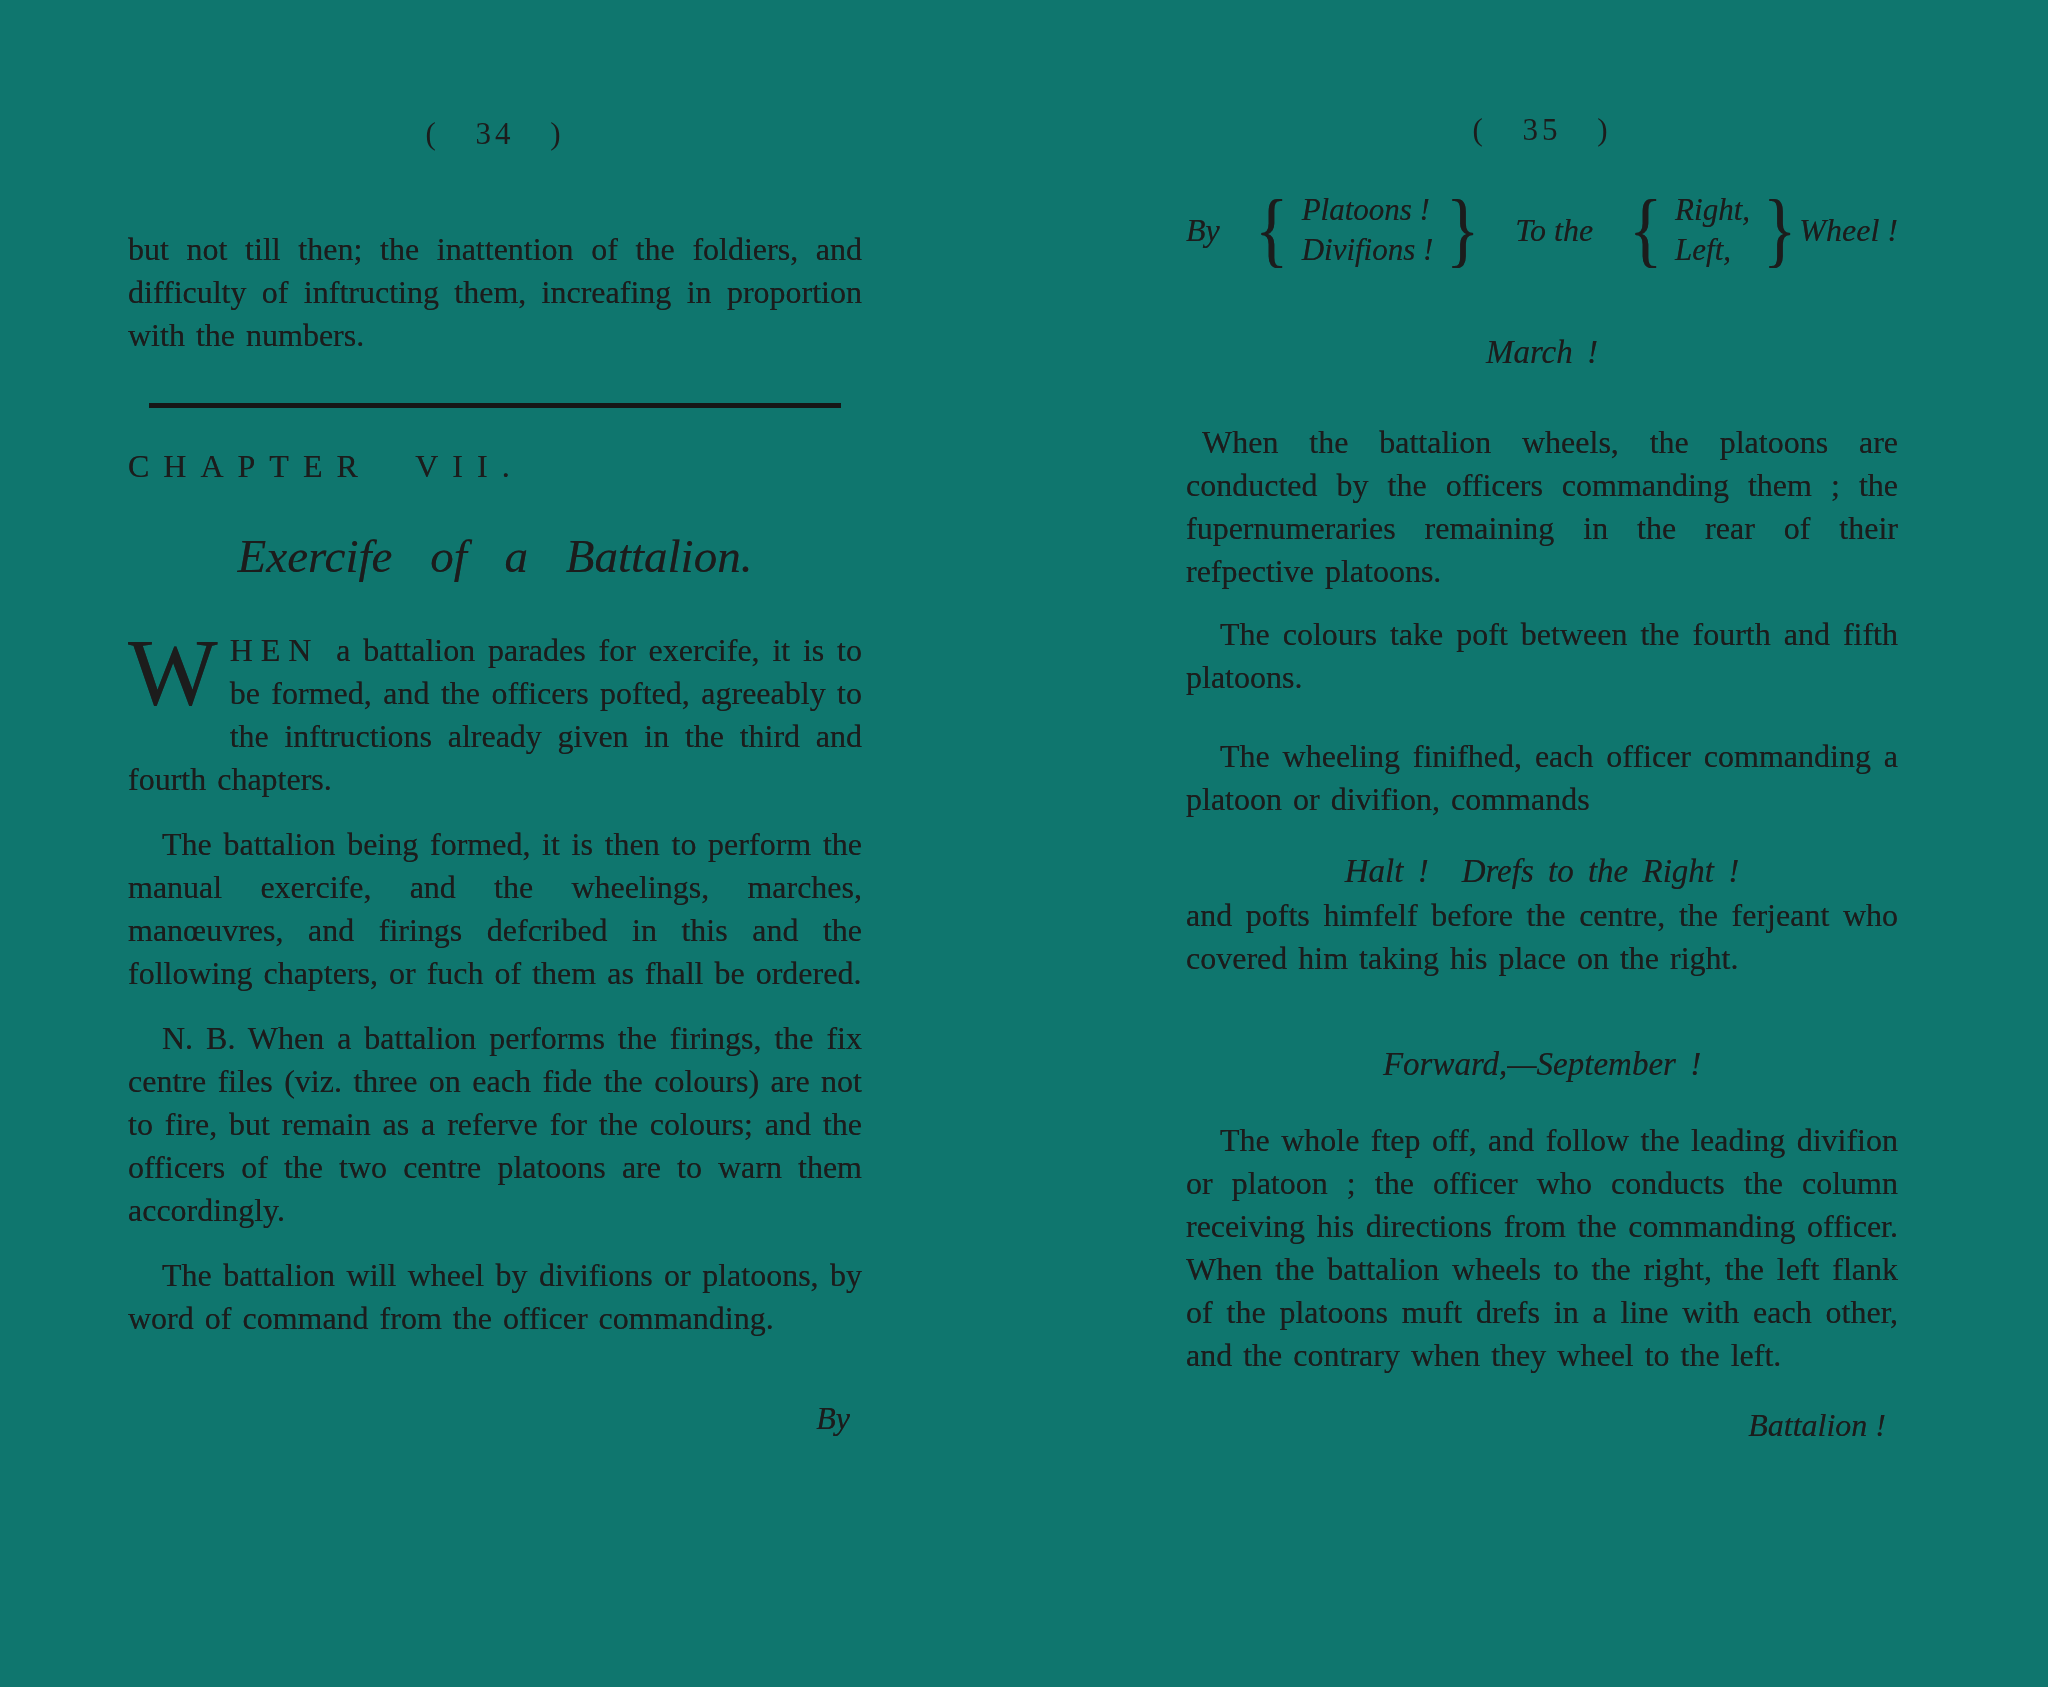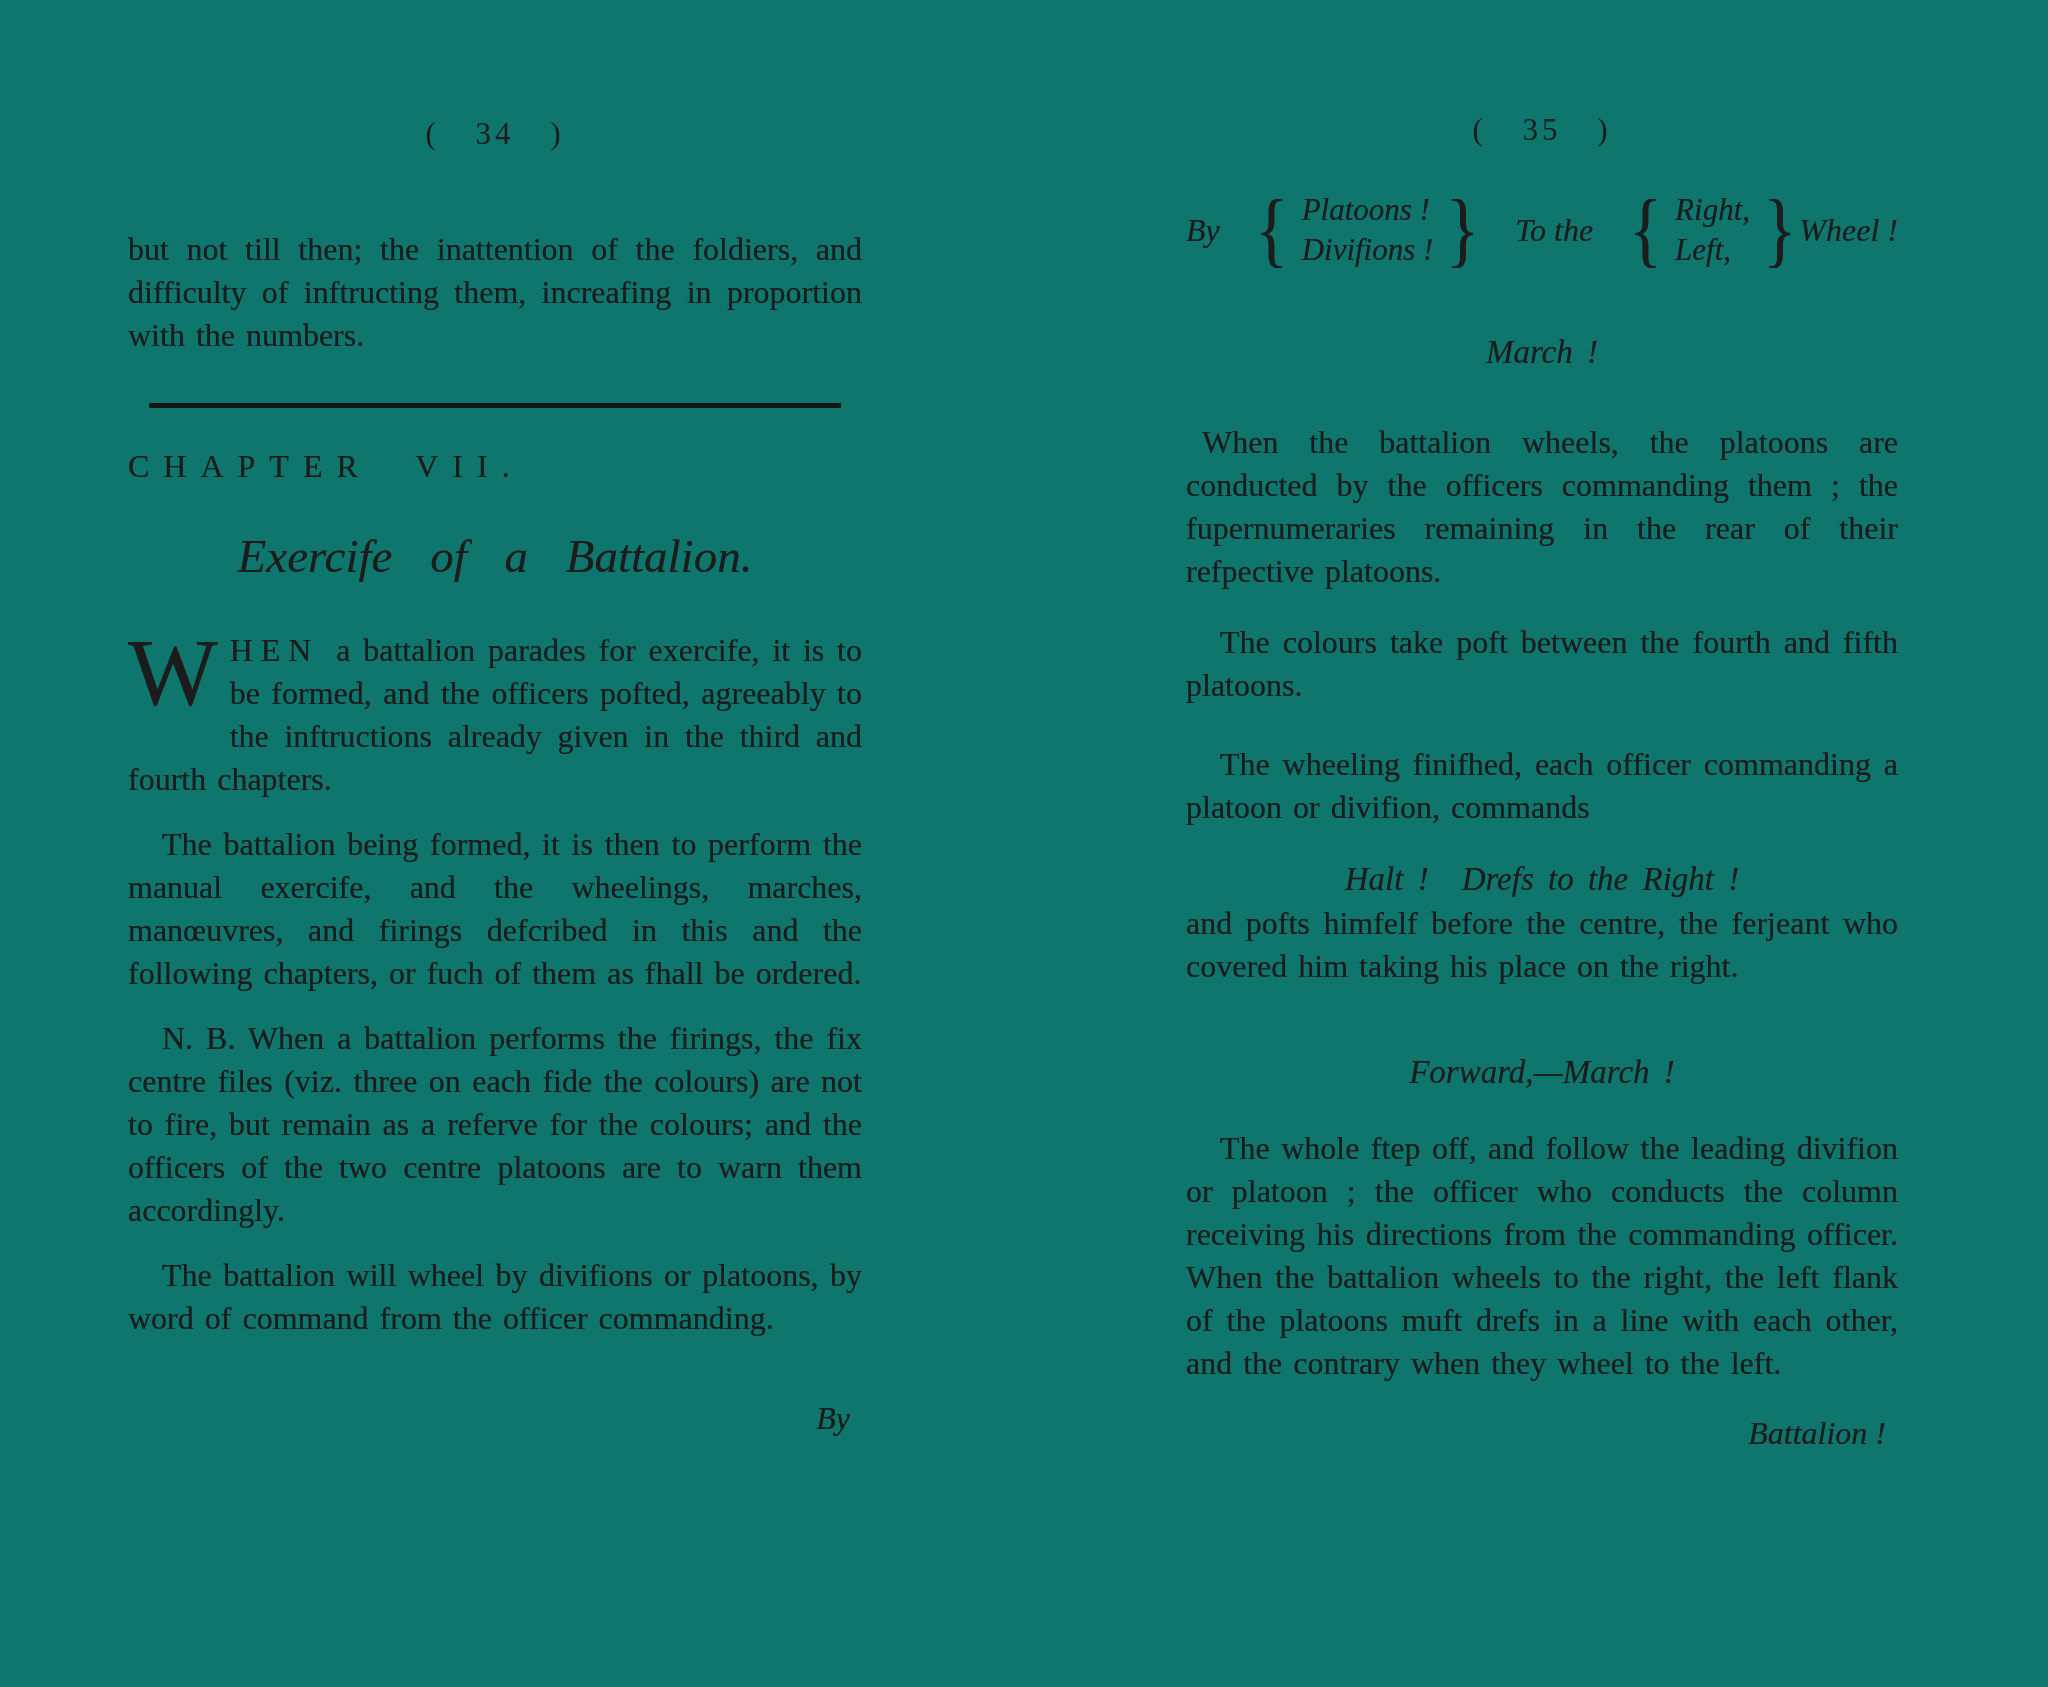--- a/index.html
+++ b/index.html
@@ -50,21 +50,21 @@
   .chapter-title {
     margin-top:44px;
     text-align:center;
     font-style:italic;
     font-size:47px;
     word-spacing:26px;
     text-shadow:0 0 0.5px rgba(25,25,25,0.6);
   }
 
   .m-top-lg { margin-top:46px; }
-  .m-top-md { margin-top:28px; }
+  .m-top-md { margin-top:20px; }
   .m-top-sm { margin-top:22px; }
   .m-top-p3 { margin-top:36px; }
 
   .dropcap-para { margin-top:46px; }
   .dropcap {
     float:left;
     font-size:95px;
     line-height:76px;
     height:82px;
     margin:6px 12px 0 0;
@@ -179,20 +179,20 @@
     <p class="para m-top-lg" style="text-indent:16px;">When the battalion wheels,  the platoons are conducted by the officers  commanding  them ; the fupernumeraries remaining in the rear of their refpective platoons.</p>
 
     <p class="para indent m-top-md">The colours take poft between the fourth and fifth platoons.</p>
 
     <p class="para indent m-top-p3">The wheeling finifhed, each officer commanding a platoon or divifion,  commands</p>
 
     <div class="command-center halt-cmd">Halt ! Drefs to the Right !</div>
 
     <p class="para">and pofts himfelf before the centre, the ferjeant who covered him taking his place on the right.</p>
 
-    <div class="command-center forward-cmd">Forward,—March !</div>
+    <div class="command-center forward-cmd">Forward,—September !</div>
 
     <p class="para indent">The whole ftep off,  and follow the leading divifion or platoon ;  the officer who conducts the column receiving his directions from the commanding officer.  When the battalion wheels to the right,  the left flank of the platoons muft drefs in a line with each other,  and the contrary when they wheel to the left.</p>
 
     <div class="catchword catchword-right">Battalion !</div>
   </div>
 
 </div>
 
 </body></html>

